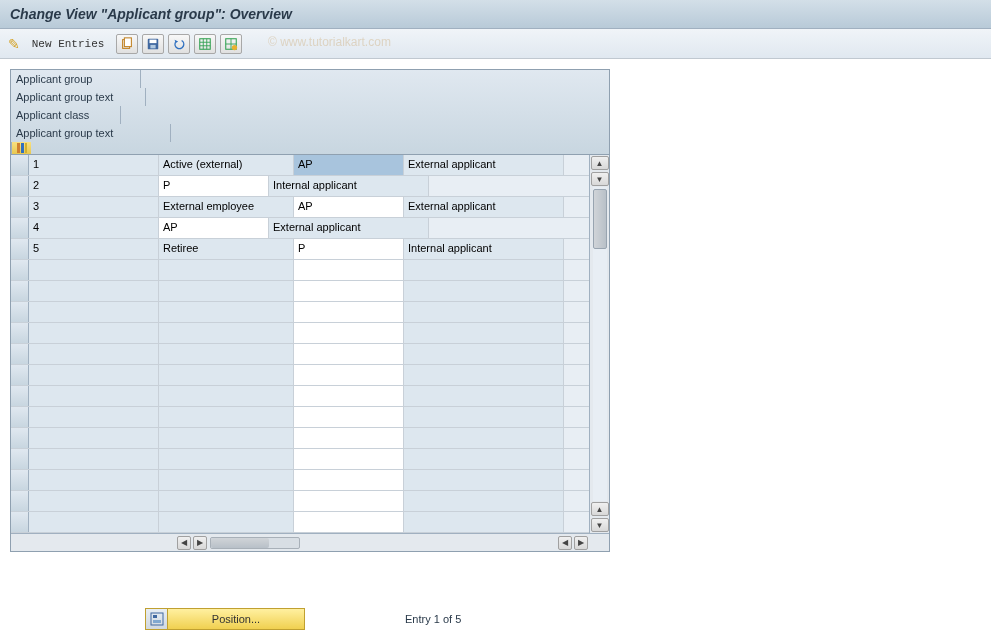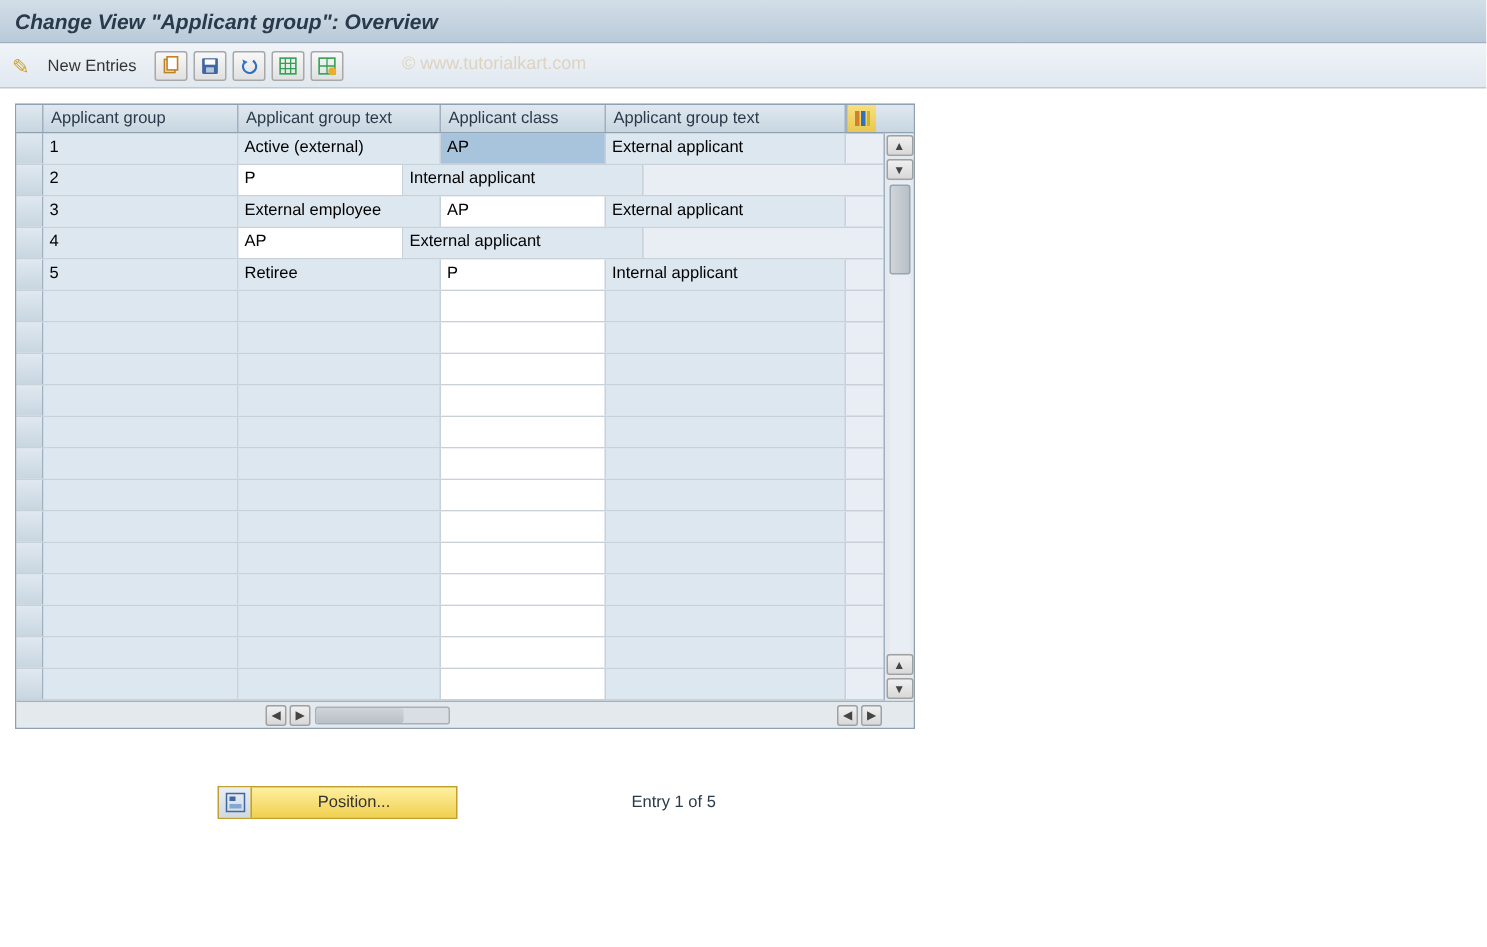--- a/index.html
+++ b/index.html
@@ -37,20 +37,21 @@
       height: 20px;
       background: linear-gradient(to bottom, #f8f8f8, #e0e0e0);
       border: 1px solid #a8a8a8;
       border-radius: 2px;
       cursor: pointer;
     }
     .toolbar-text {
       padding: 0 8px;
       color: #333;
       cursor: pointer;
+      font-family: Liberation Mono, monospace;
     }
     .pencil-icon { color: #d4a020; font-size: 14px; }
     .icon-svg { width: 14px; height: 14px; }
     .watermark {
       position: absolute;
       left: 268px;
       top: 35px;
       color: rgba(200,160,100,0.35);
       font-size: 12px;
       font-weight: normal;
@@ -63,20 +64,21 @@
     .table-frame {
       border: 1px solid #8fa0b0;
       width: 600px;
       background: #e8eef4;
       position: relative;
     }
     .grid-header {
       display: flex;
       background: linear-gradient(to bottom, #e0e8f0, #c8d6e0);
       border-bottom: 1px solid #8fa0b0;
+      flex-direction: column;
     }
     .row-selector-head {
       width: 18px;
       border-right: 1px solid #a0b0c0;
       background: linear-gradient(to bottom, #e0e8f0, #c8d6e0);
     }
     .col-head {
       padding: 3px 5px;
       border-right: 1px solid #a0b0c0;
       color: #2a3a4a;
@@ -167,25 +169,24 @@
       background: linear-gradient(to bottom, #f0f0f0, #d8d8d8);
       border: 1px solid #a0a0a0;
       border-radius: 2px;
       display: flex; align-items: center; justify-content: center;
       font-size: 8px; color: #444; cursor: pointer; margin: 0 1px;
     }
     .hscroll-row .track { width: 90px; height: 12px; background: #d8dee4; border: 1px solid #a8b0b8; border-radius: 2px; margin: 0 2px; position: relative; }
     .hscroll-row .thumb { position: absolute; left: 0; top: 0; width: 58px; height: 10px; background: linear-gradient(to bottom, #d0d4d8, #b8c0c8); border-radius: 2px; }
     .hscroll-row .spacer { flex: 1; }
     .footer-area {
-      margin-top: 38px;
+      margin-top: 56px;
       display: flex;
       align-items: center;
       padding-left: 135px;
-      gap: 16px;
     }
     .position-btn {
       display: flex;
       align-items: center;
       background: linear-gradient(to bottom, #fff0a0, #f0d050);
       border: 1px solid #c0a030;
       height: 22px;
       cursor: pointer;
       width: 160px;
     }

